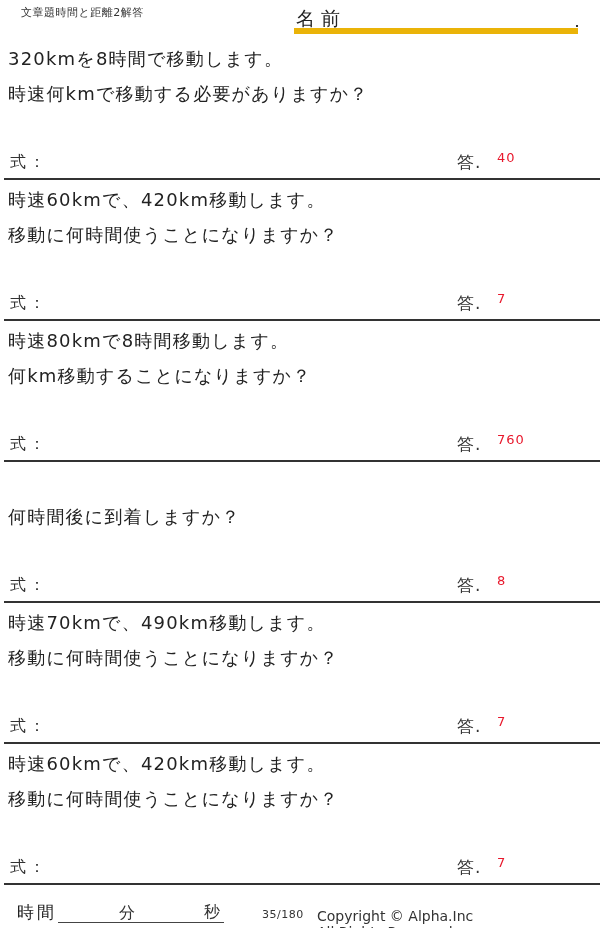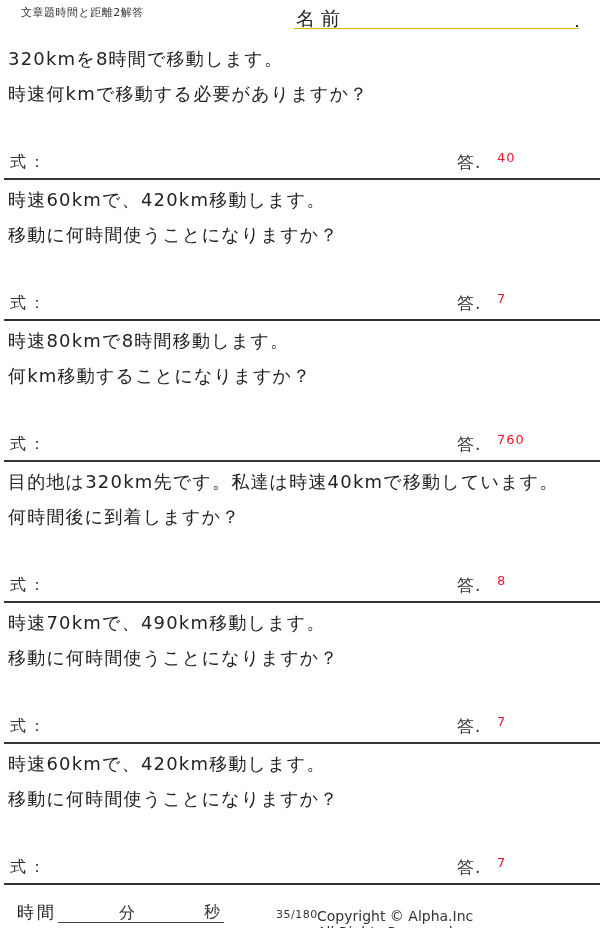--- a/index.html
+++ b/index.html
@@ -7,21 +7,21 @@
     width: 600px; height: 928px; position: relative; overflow: hidden;
     font-family: "DejaVu Sans", "Liberation Sans", sans-serif;
     color: #222222;
   }
   .doc-title {
     position: absolute; left: 21px; top: 5px;
     font-size: 11px; color: #333333; letter-spacing: 0.5px;
   }
   .name-field {
     position: absolute; left: 294px; top: 6px; width: 284px; height: 22px;
-    border-bottom: 1px solid #eab308;
+    border-bottom: 6px solid #eab308;
   }
   .name-label {
     position: absolute; left: 2px; top: 0px; font-size: 19px; letter-spacing: 6px; color: #222;
   }
   .name-dot {
     position: absolute; right: 0px; bottom: 1px; width: 2px; height: 2px; background: #333;
   }
   .problem {
     position: absolute; left: 0; width: 593px; height: 141px; padding-left: 24px;
   }
@@ -47,21 +47,21 @@
     position: absolute; left: 0; top: 895px; width: 480px; height: 33px;
   }
   .time-label {
     position: absolute; left: 17px; top: 6px; font-size: 17px; letter-spacing: 3px; color: #222;
   }
   .time-line {
     position: absolute; left: 58px; top: 27px; width: 166px; border-top: 1px solid #444;
   }
   .min-label { position: absolute; left: 119px; top: 8px; font-size: 16px; color: #333; }
   .sec-label { position: absolute; left: 204px; top: 7px; font-size: 16px; color: #333; }
-  .page-num { position: absolute; left: 276px; top: 13px; font-size: 11px; color: #333; letter-spacing: 0.5px; }
+  .page-num { position: absolute; left: 262px; top: 13px; font-size: 11px; color: #333; letter-spacing: 0.5px; }
   .copyright { position: absolute; left: 317px; top: 13px; font-size: 14px; color: #333; }
 </style>
 </head>
 <body>
 
 <div class="doc-title">文章題時間と距離2解答</div>
 
 <div class="name-field">
   <span class="name-label">名前</span>
   <span class="name-dot"></span>
@@ -88,21 +88,20 @@
 <div class="problem" style="top:321px;">
   <div class="q-line q1">時速80kmで8時間移動します。</div>
   <div class="q-line q2">何km移動することになりますか？</div>
   <div class="formula-label">式：</div>
   <div class="answer-label">答.</div>
   <div class="answer-value">760</div>
   <div class="divider"></div>
 </div>
 
 <div class="problem" style="top:462px;">
-  <div class="q-line q1">目的地は320km先です。私達は時速40kmで移動しています。</div>
   <div class="q-line q2">何時間後に到着しますか？</div>
   <div class="formula-label">式：</div>
   <div class="answer-label">答.</div>
   <div class="answer-value">8</div>
   <div class="divider"></div>
 </div>
 
 <div class="problem" style="top:603px;">
   <div class="q-line q1">時速70kmで、490km移動します。</div>
   <div class="q-line q2">移動に何時間使うことになりますか？</div>

